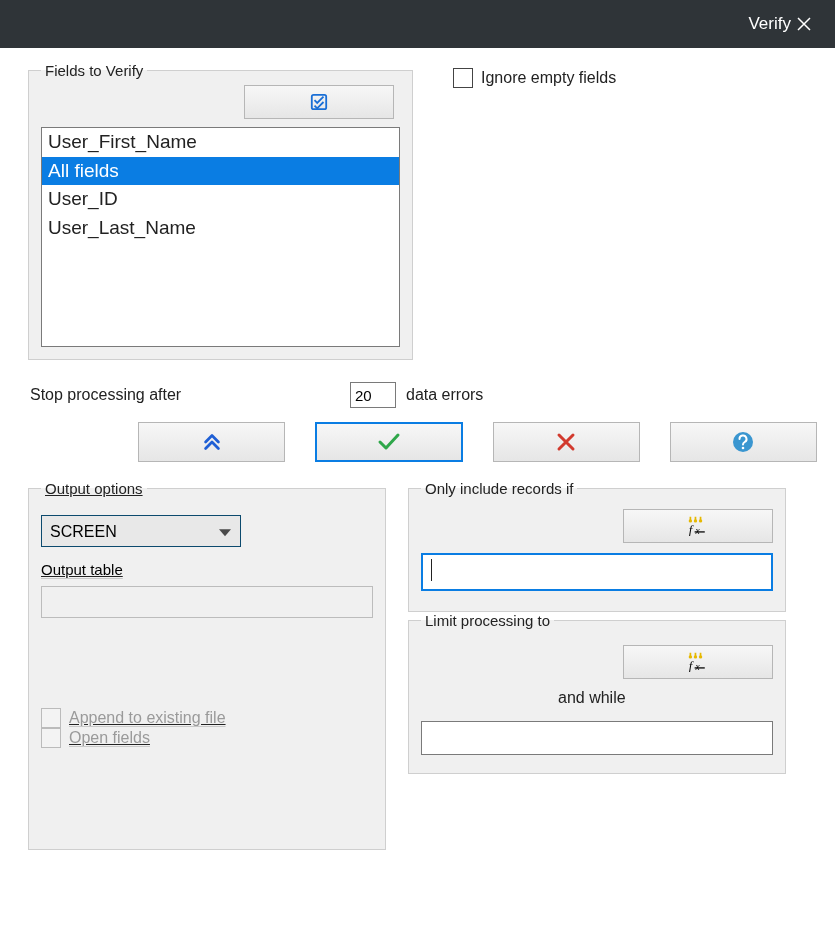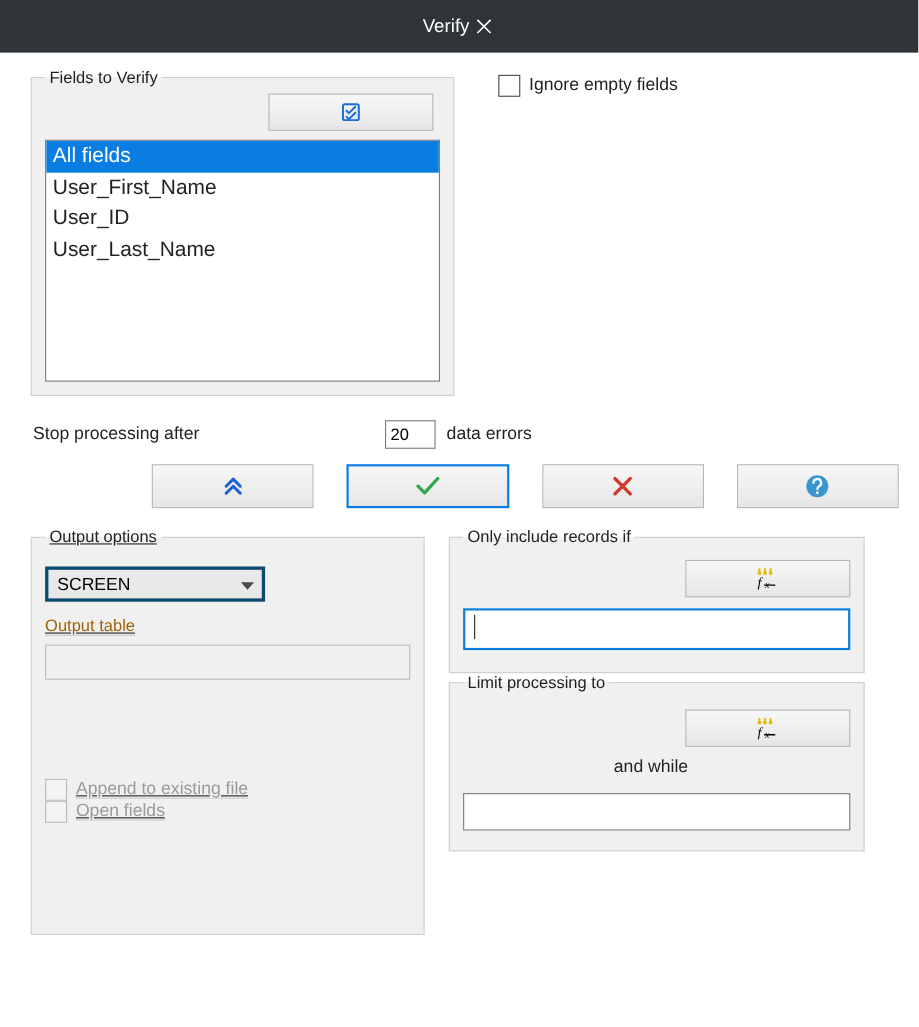--- a/index.html
+++ b/index.html
@@ -14,21 +14,21 @@
     overflow: hidden;
   }
 
   
   .titlebar {
     height: 48px;
     background: #2f3438;
     color: #fff;
     display: flex;
     align-items: center;
-    justify-content: center;
+    justify-content: flex-end;
     padding: 0 18px 0 20px;
   }
   .titlebar .title { font-size: 17px; font-weight: 400; }
   .titlebar .close {
     background: transparent;
     border: none;
     color: #fff;
     font-size: 18px;
     cursor: pointer;
     padding: 6px;
@@ -154,37 +154,37 @@
   .select-wrap {
     position: relative;
     width: 200px;
     margin: 18px 0 14px 0;
   }
   .select {
     appearance: none;
     -webkit-appearance: none;
     width: 100%;
     height: 32px;
-    border: 3px solid #0c4a6e;
+    border: 1px solid #0c4a6e;
     background: #e8e8e8;
     font-size: 16px;
     padding: 2px 30px 2px 8px;
   }
   .select-wrap::after {
     content: "";
     position: absolute;
     right: 10px; top: 50%;
     width: 0; height: 0;
     transform: translateY(-25%);
     border-left: 6px solid transparent;
     border-right: 6px solid transparent;
     border-top: 7px solid #4a4a4a;
     pointer-events: none;
   }
-  .disabled-label { color: #a16207; text-decoration: underline; text-decoration-color: #c8c8c8; text-underline-offset: 3px; }
+  .disabled-label { color: #000000; text-decoration: underline; text-decoration-color: #c8c8c8; text-underline-offset: 3px; }
   .text-input {
     width: 100%;
     height: 32px;
     border: 1px solid #bcbcbc;
     background: #f0f0f0;
     font-size: 15px;
     padding: 2px 6px;
     margin-top: 8px;
   }
   .text-input:not(:disabled) { background: #fff; border-color: #7a7a7a; }
@@ -256,22 +256,22 @@
         <button class="btn btn-select-all" aria-label="Select all fields">
           <svg class="select-all-icon" viewBox="0 0 20 20">
             <rect x="2" y="2" width="16" height="16" rx="2" fill="none" stroke="#1a6fd6" stroke-width="2"></rect>
             <path d="M5 8 L8 11 L15 4" fill="none" stroke="#1a6fd6" stroke-width="2"></path>
             <path d="M5 14 L8 17 L15 10" fill="none" stroke="#1a6fd6" stroke-width="2"></path>
           </svg>
         </button>
       </div>
 
       <div class="listbox">
+        <div class="item">User_First_Name</div>
         <div class="item selected">All fields</div>
-        <div class="item">User_First_Name</div>
         <div class="item">User_ID</div>
         <div class="item">User_Last_Name</div>
       </div>
     </fieldset>
 
     <div class="ignore-row">
       <span class="chk" role="checkbox" aria-checked="false"></span>
       <span style="font-size:16px;">Ignore empty fields</span>
     </div>
   </div>

